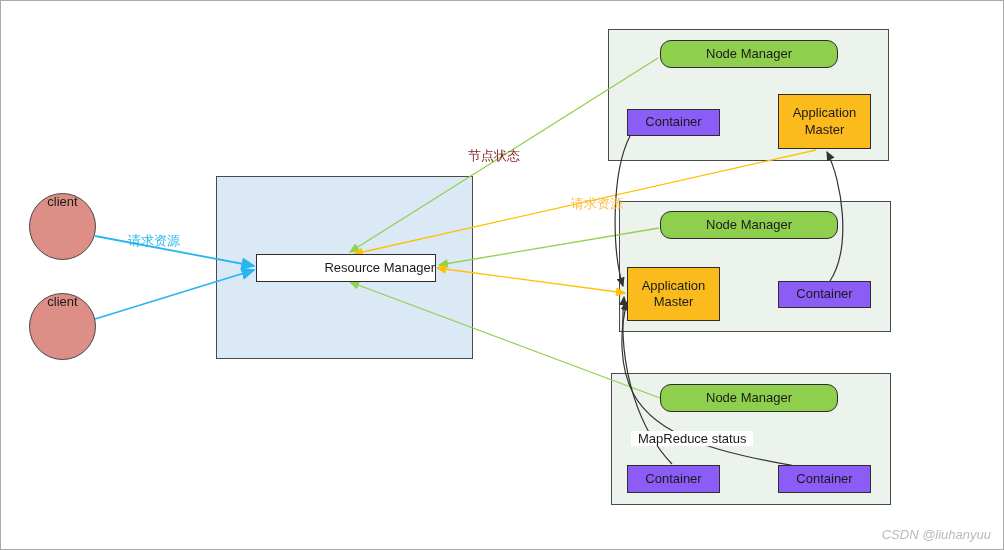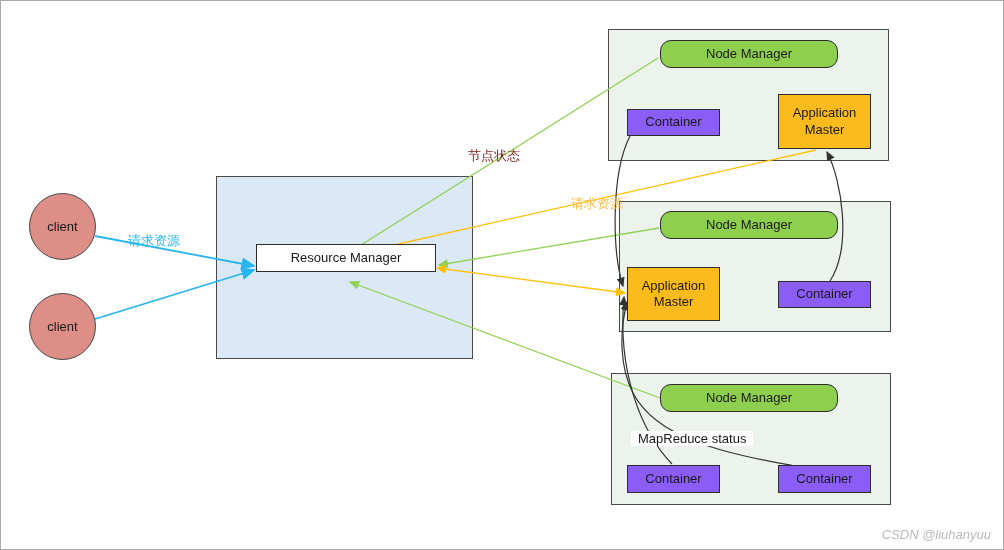--- a/index.html
+++ b/index.html
@@ -8,21 +8,21 @@
   .rm-region{background:#dbe9f7;}
   .node-region{background:#ecf3ec;}
   svg.wires{position:absolute;left:0;top:0;z-index:2;pointer-events:none;}
   .box{position:absolute;display:flex;align-items:center;justify-content:center;text-align:center;
        font-size:13px;color:#1a1a1a;border:1px solid #2d2d2d;box-sizing:border-box;z-index:3;line-height:1.25;}
   .rm-box{background:#ffffff;}
   .nm-box{background:#8ed04e;border-radius:11px;}
   .ct-box{background:#8b5cf6;}
   .am-box{background:#fcbb1c;padding:0 6px;}
   .circle{position:absolute;width:67px;height:67px;border-radius:50%;background:#dd8e86;border:1.5px solid #484848;
-          display:flex;align-items:center;justify-content:center;font-size:13px;color:#1a1a1a;box-sizing:border-box;z-index:3;}
+          display:flex;justify-content:center;font-size:13px;color:#1a1a1a;box-sizing:border-box;z-index:3;}
   .edge-label{position:absolute;font-size:13px;z-index:4;white-space:nowrap;}
   .lbl-submit{color:#29b5ee;}
   .lbl-status{color:#7f1d1d;}
   .lbl-request{color:#fbbc43;}
   .lbl-mapreduce{color:#1a1a1a;background:#ffffff;padding:0 7px;}
   .watermark{position:absolute;right:12px;bottom:7px;font-size:13px;color:#b9b9b9;z-index:4;font-style:italic;}
 </style>
 </head>
 <body>
 
@@ -65,21 +65,21 @@
     <path d="M799,466 C722,452 656,438 632,392 C619,367 618,332 626,301" stroke-width="1.2" fill="none" marker-end="url(#mBlack)" stroke="#333333"></path>
   </svg>
 
   <div class="circle" style="left:28px;top:192px;">
     <span>client</span>
   </div>
   <div class="circle" style="left:28px;top:292px;">
     <span>client</span>
   </div>
 
-  <div class="box rm-box" style="left:255px;top:243px;width:180px;height:28px;">
+  <div class="box rm-box" style="left:255px;top:253px;width:180px;height:28px;justify-content:flex-end;">
     <span>Resource Manager</span>
   </div>
 
   <div class="box nm-box" style="left:659px;top:39px;width:178px;height:28px;">
     <span>Node Manager</span>
   </div>
   <div class="box ct-box" style="left:626px;top:108px;width:93px;height:27px;">
     <span>Container</span>
   </div>
   <div class="box am-box" style="left:777px;top:93px;width:93px;height:55px;">

